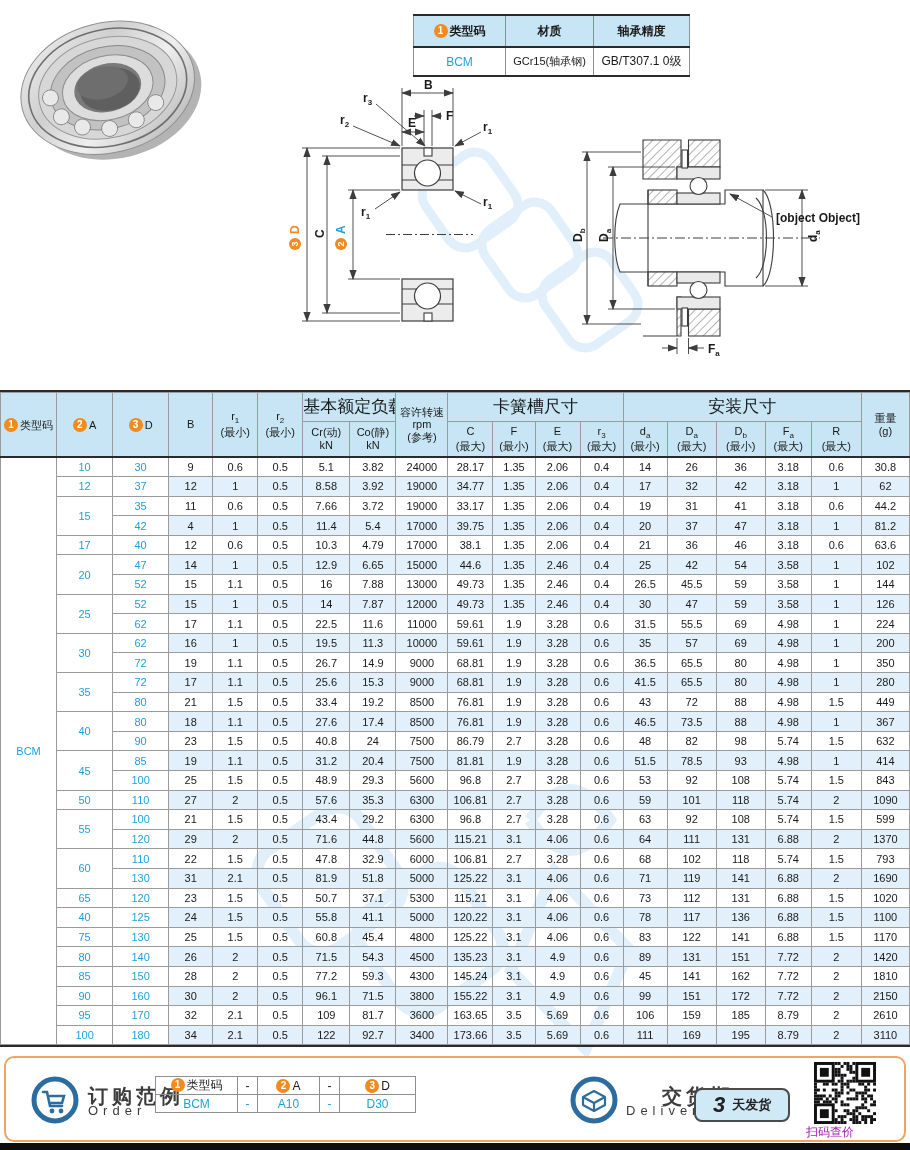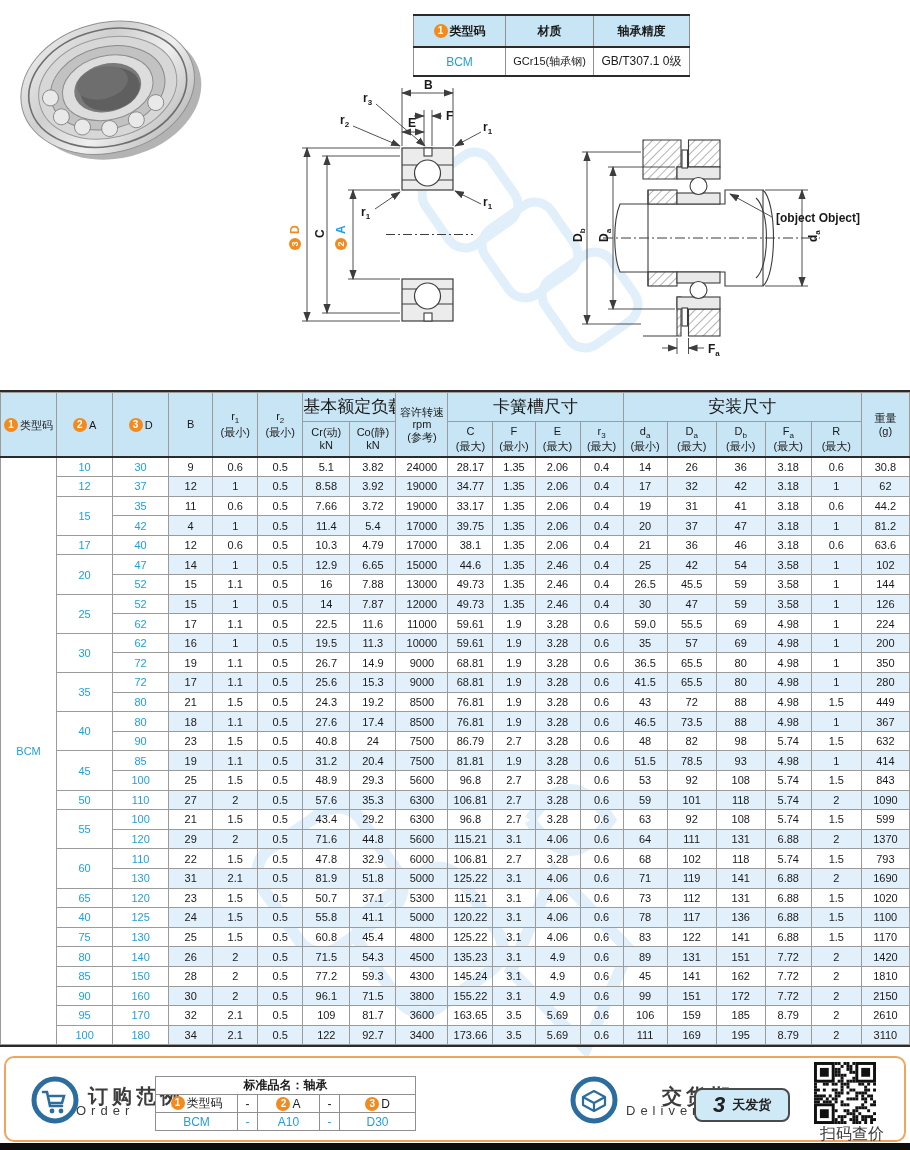--- a/index.html
+++ b/index.html
@@ -36,21 +36,21 @@
   .f-abs{position:absolute;}
   .f-title-cn{font-size:20px;letter-spacing:4px;color:#3c3c3c;font-weight:bold;}
   .f-title-en{font-size:13px;letter-spacing:5px;color:#3c3c3c;}
   .ot{border-collapse:collapse;table-layout:fixed;font-size:12px;}
   .ot th,.ot td{border:1px solid #8f8f8f;text-align:center;padding:0;height:17px;}
   .ot th{font-weight:bold;background:#fff;}
   .dbox{position:absolute;left:688px;top:30px;width:92px;height:30px;background:#cfe9f7;border:2px solid #4a4a4a;
         border-radius:8px;display:flex;align-items:center;justify-content:center;gap:7px;}
   .dbox .num{font-size:22px;font-style:italic;font-weight:bold;color:#222;}
   .dbox .lab{font-size:13px;font-weight:bold;color:#222;}
-  .qr-cap{position:absolute;left:800px;top:66px;width:78px;text-align:right;font-size:16px;color:#404040;}
+  .qr-cap{position:absolute;left:800px;top:66px;width:78px;text-align:left;font-size:12px;color:#a21caf;}
   .bottom-bar{position:absolute;left:0;top:1143px;width:910px;height:7px;background:#0d0d0d;}
 </style>
 </head>
 <body>
 
 <div class="page">
 
   <svg class="wm" style="left:400px;top:120px" width="260" height="240">
     <g fill="none" stroke="#d9ecf8" stroke-width="9" opacity="0.8">
       <rect x="30" y="40" width="80" height="80" rx="20" transform="rotate(-35 70 80)"></rect>
@@ -519,21 +519,21 @@
             <td>17</td>
             <td>1.1</td>
             <td>0.5</td>
             <td>22.5</td>
             <td>11.6</td>
             <td>11000</td>
             <td>59.61</td>
             <td>1.9</td>
             <td>3.28</td>
             <td>0.6</td>
-            <td>59.0</td>
+            <td>31.5</td>
             <td>55.5</td>
             <td>69</td>
             <td>4.98</td>
             <td>1</td>
             <td>224</td>
           </tr>
           <tr>
             <td class="blue" rowspan="2">30</td>
             <td class="blue">62</td>
             <td class="shade">16</td>
@@ -590,21 +590,21 @@
             <td class="shade">80</td>
             <td class="shade">4.98</td>
             <td class="shade">1</td>
             <td class="shade">280</td>
           </tr>
           <tr>
             <td class="blue">80</td>
             <td>21</td>
             <td>1.5</td>
             <td>0.5</td>
-            <td>24.3</td>
+            <td>33.4</td>
             <td>19.2</td>
             <td>8500</td>
             <td>76.81</td>
             <td>1.9</td>
             <td>3.28</td>
             <td>0.6</td>
             <td>43</td>
             <td>72</td>
             <td>88</td>
             <td>4.98</td>
@@ -955,33 +955,30 @@
     <svg class="f-abs" style="left:24px;top:17px" width="50" height="50" viewBox="0 0 50 50">
       <circle cx="25" cy="25" r="21" fill="#fff" stroke="#2c6da0" stroke-width="5"></circle>
       <g stroke="#2c6da0" stroke-width="2.6" fill="none" stroke-linecap="round">
         <path d="M13 17 h4 l3 14 h12"></path>
           <path d="M20 21 h14 l-2 7 h-11"></path>
       </g>
       <circle cx="22" cy="36" r="2.4" fill="#2c6da0"></circle>
         <circle cx="31" cy="36" r="2.4" fill="#2c6da0"></circle>
     </svg>
     <div class="f-abs f-title-cn" style="left:82px;top:25px">订购范例</div>
-    <div class="f-abs f-title-en" style="left:70px;top:45px">Order</div>
+    <div class="f-abs f-title-en" style="left:82px;top:45px">Order</div>
     <table class="ot f-abs" style="left:149px;top:18px">
       <colgroup>
           <col style="width:82px">
           <col style="width:20px">
           <col style="width:62px">
           <col style="width:20px">
           <col style="width:76px">
         </colgroup>
       <tbody>
-          <tr>
-            <th colspan="5">标准品名：轴承</th>
-          </tr>
       <tr>
         <td><span class="badge">1</span><span>类型码</span></td>
         <td>-</td>
         <td><span class="badge">2</span><span>A</span></td>
         <td>-</td>
         <td><span class="badge">3</span><span>D</span></td>
       </tr>
       <tr class="blue">
         <td>BCM</td>
         <td>-</td>

